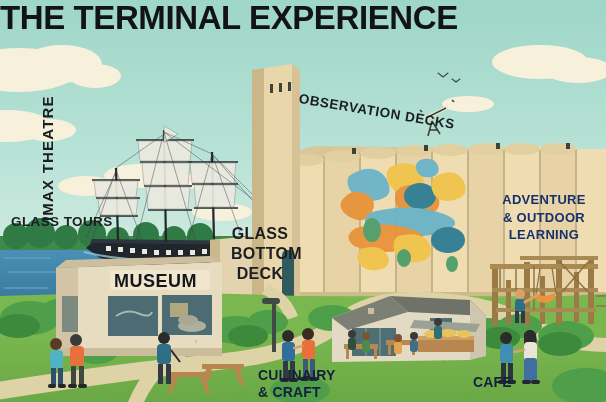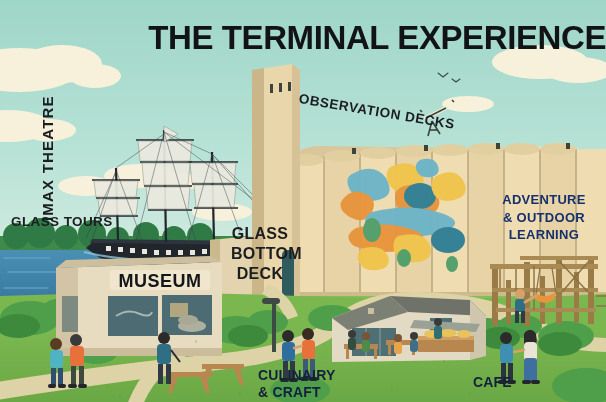--- a/index.html
+++ b/index.html
@@ -7,36 +7,36 @@
   #poster{
     position:relative;width:606px;height:402px;overflow:hidden;
     background:#a8ddd0;
   }
   .layer{position:absolute;left:0;top:0;width:606px;height:402px;}
   svg.layer{display:block;}
   
   .lbl{position:absolute;color:#15171a;font-weight:bold;letter-spacing:.2px;
        line-height:1.08;white-space:pre-line;}
   #title{
-    left:0;top:20px;width:606px;text-align:right;
+    left:0;top:0;width:606px;text-align:left;
     font-size:33px;font-weight:bold;letter-spacing:-0.4px;color:#111315;
   }
   #lbl-ship{left:11px;top:215px;font-size:13.5px;color:#1b1d20;letter-spacing:.4px;}
   #lbl-imax{
     left:-27px;top:150px;width:150px;text-align:center;
     font-size:15px;letter-spacing:1.2px;color:#1b1d20;
     transform:rotate(-90deg);transform-origin:center center;
   }
   #lbl-obs{
     left:300px;top:92px;font-size:13.5px;letter-spacing:.6px;color:#1b1d20;
     transform:rotate(9.5deg);transform-origin:left top;
   }
   #lbl-glass{left:231px;top:224px;width:58px;text-align:center;font-size:16px;
              letter-spacing:.3px;color:#1b1d20;line-height:1.25;}
-  #lbl-museum{left:114px;top:272px;width:92px;text-align:center;font-size:18px;
+  #lbl-museum{left:114px;top:272px;width:92px;font-size:18px;
               letter-spacing:.5px;color:#141619;}
   #lbl-adv{left:488px;top:191px;width:112px;text-align:center;font-size:13px;
            letter-spacing:.3px;color:#16306b;line-height:1.35;}
   #lbl-cul{left:258px;top:367px;width:100px;text-align:left;font-size:14px;
            letter-spacing:.2px;color:#14213d;line-height:1.2;}
   #lbl-cafe{left:437px;top:375px;font-size:14px;letter-spacing:.2px;color:#14213d;margin-left:36px;}
 </style>
 </head>
 <body>
 

